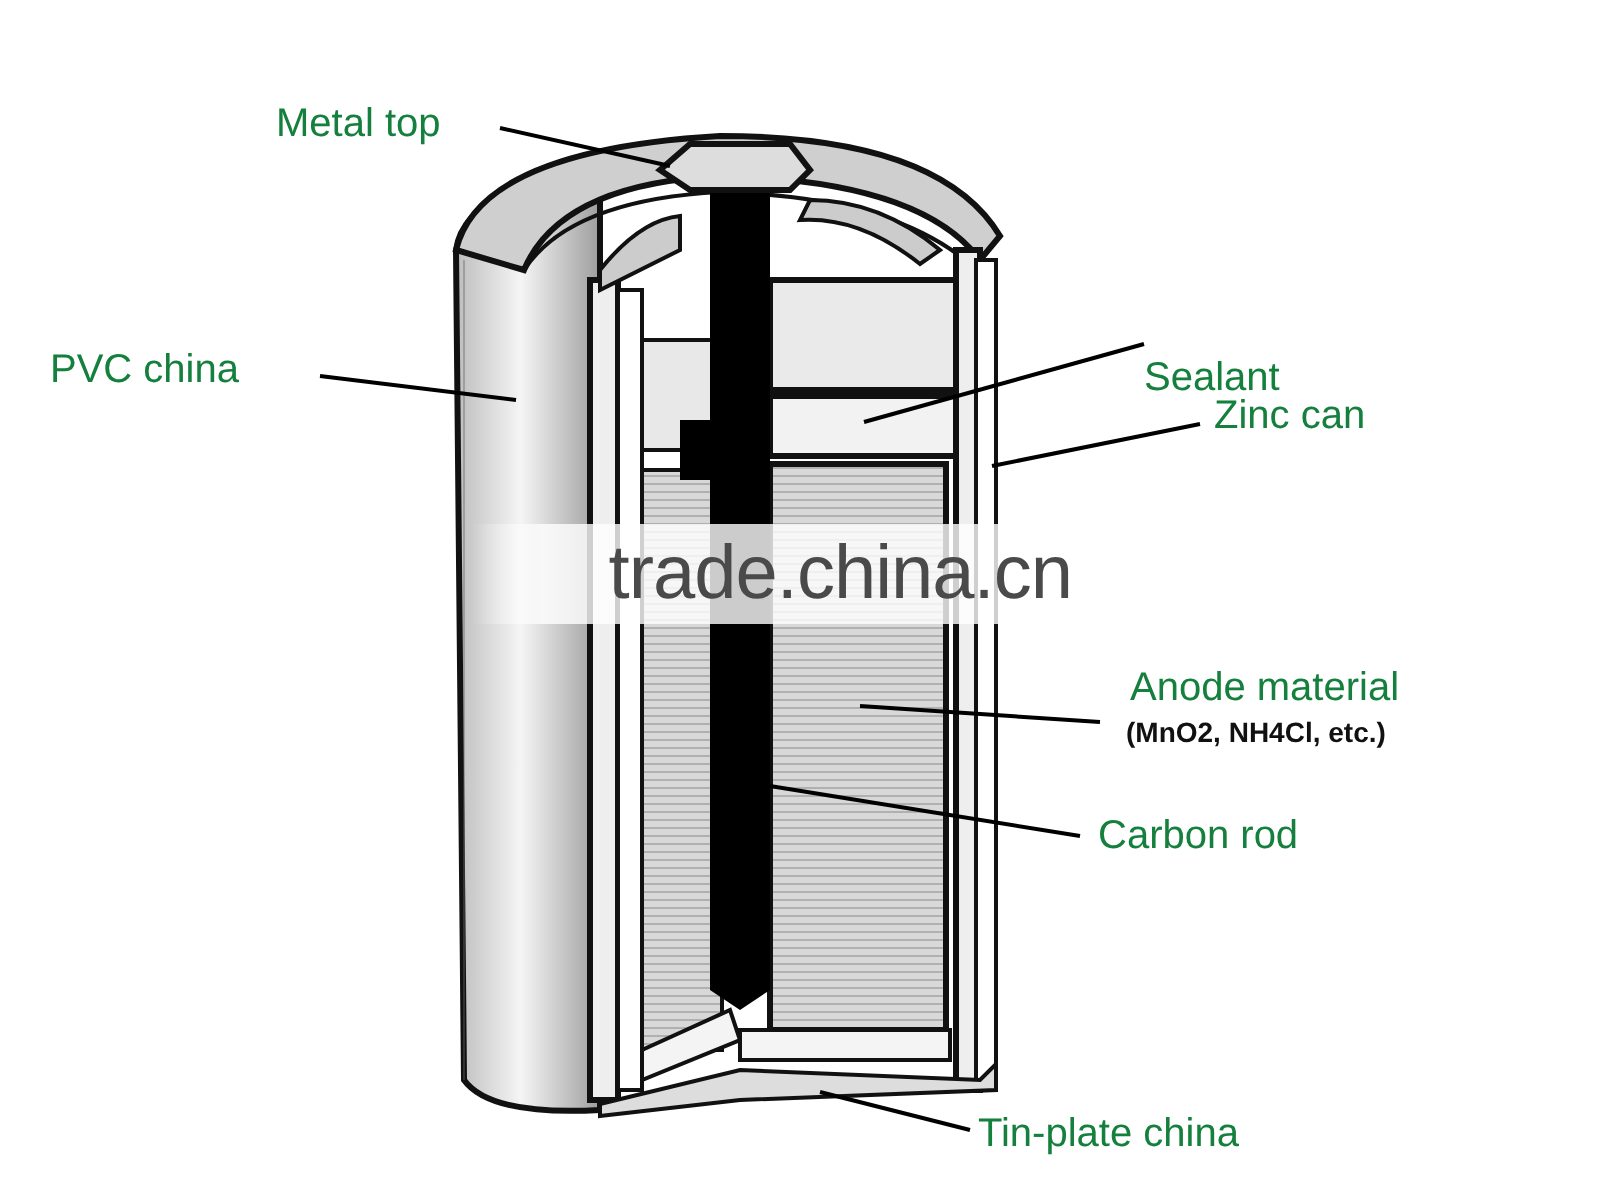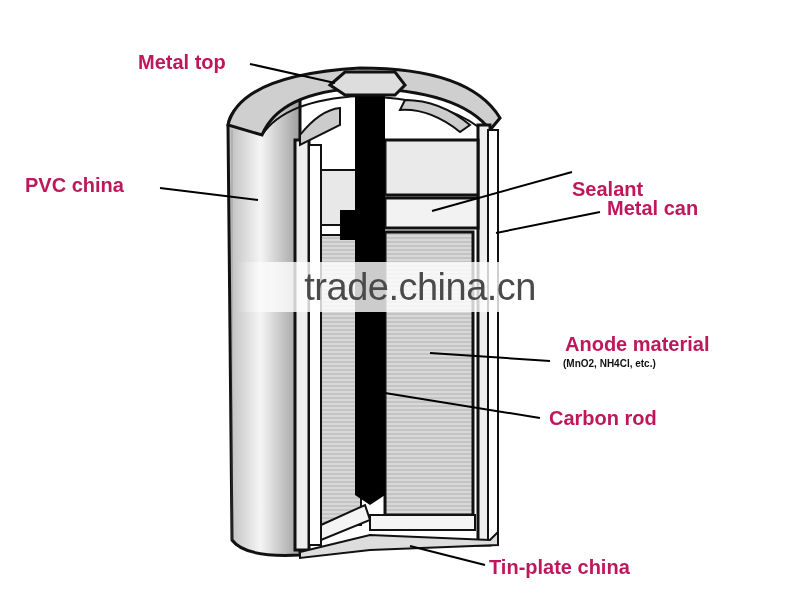--- a/index.html
+++ b/index.html
@@ -1,19 +1,19 @@
 <!DOCTYPE html>
 <html><head>
 <meta charset="utf-8">
 <style>
   html, body { margin:0; padding:0; background:#ffffff; }
   body { width:800px; height:600px; position:relative; overflow:hidden;
          font-family:"Liberation Sans", sans-serif; }
-  .label { position:absolute; font-weight:bold; color:#be185d; white-space:nowrap; font-size:20px; }
-  .sub { position:absolute; font-weight:bold; color:#111; font-size:10px; white-space:nowrap; }
+  .label { position:absolute; font-weight:normal; color:#15803d; white-space:nowrap; font-size:20px; }
+  .sub { position:absolute; font-weight:bold; color:#111; font-size:14px; white-space:nowrap; }
   svg { position:absolute; left:0; top:0; }
   .wm { position:absolute; left:236px; top:262px; width:300px; height:50px;
         background:linear-gradient(90deg, rgba(255,255,255,0) 0%, rgba(255,255,255,0.8) 12%, rgba(255,255,255,0.8) 88%, rgba(255,255,255,0) 100%);
         color:#4a4a4a; font-size:38px; font-family:"Liberation Sans", sans-serif;
         line-height:50px; text-align:right; letter-spacing:-0.5px; }
 </style>
 </head>
 <body>
 
 <svg width="800" height="600" viewBox="0 0 800 600">
@@ -80,17 +80,17 @@
     <line x1="540" y1="418" x2="385" y2="393"></line>
     <line x1="485" y1="565" x2="410" y2="546"></line>
   </g>
 </svg>
 
 <div class="wm">trade.china.cn</div>
 
 <div class="label" style="left:138px; top:51px;">Metal top</div>
 <div class="label" style="left:25px; top:174px;">PVC china</div>
 <div class="label" style="left:572px; top:148px;margin-top:30px;">Sealant</div>
-<div class="label" style="left:607px; top:197px;">Metal can</div>
+<div class="label" style="left:607px; top:197px;">Zinc can</div>
 <div class="label" style="left:565px; top:333px;">Anode material</div>
 <div class="sub" style="left:563px; top:358px;">(MnO2, NH4Cl, etc.)</div>
 <div class="label" style="left:549px; top:407px;">Carbon rod</div>
 <div class="label" style="left:489px; top:556px;">Tin-plate china</div>
 
 </body></html>

